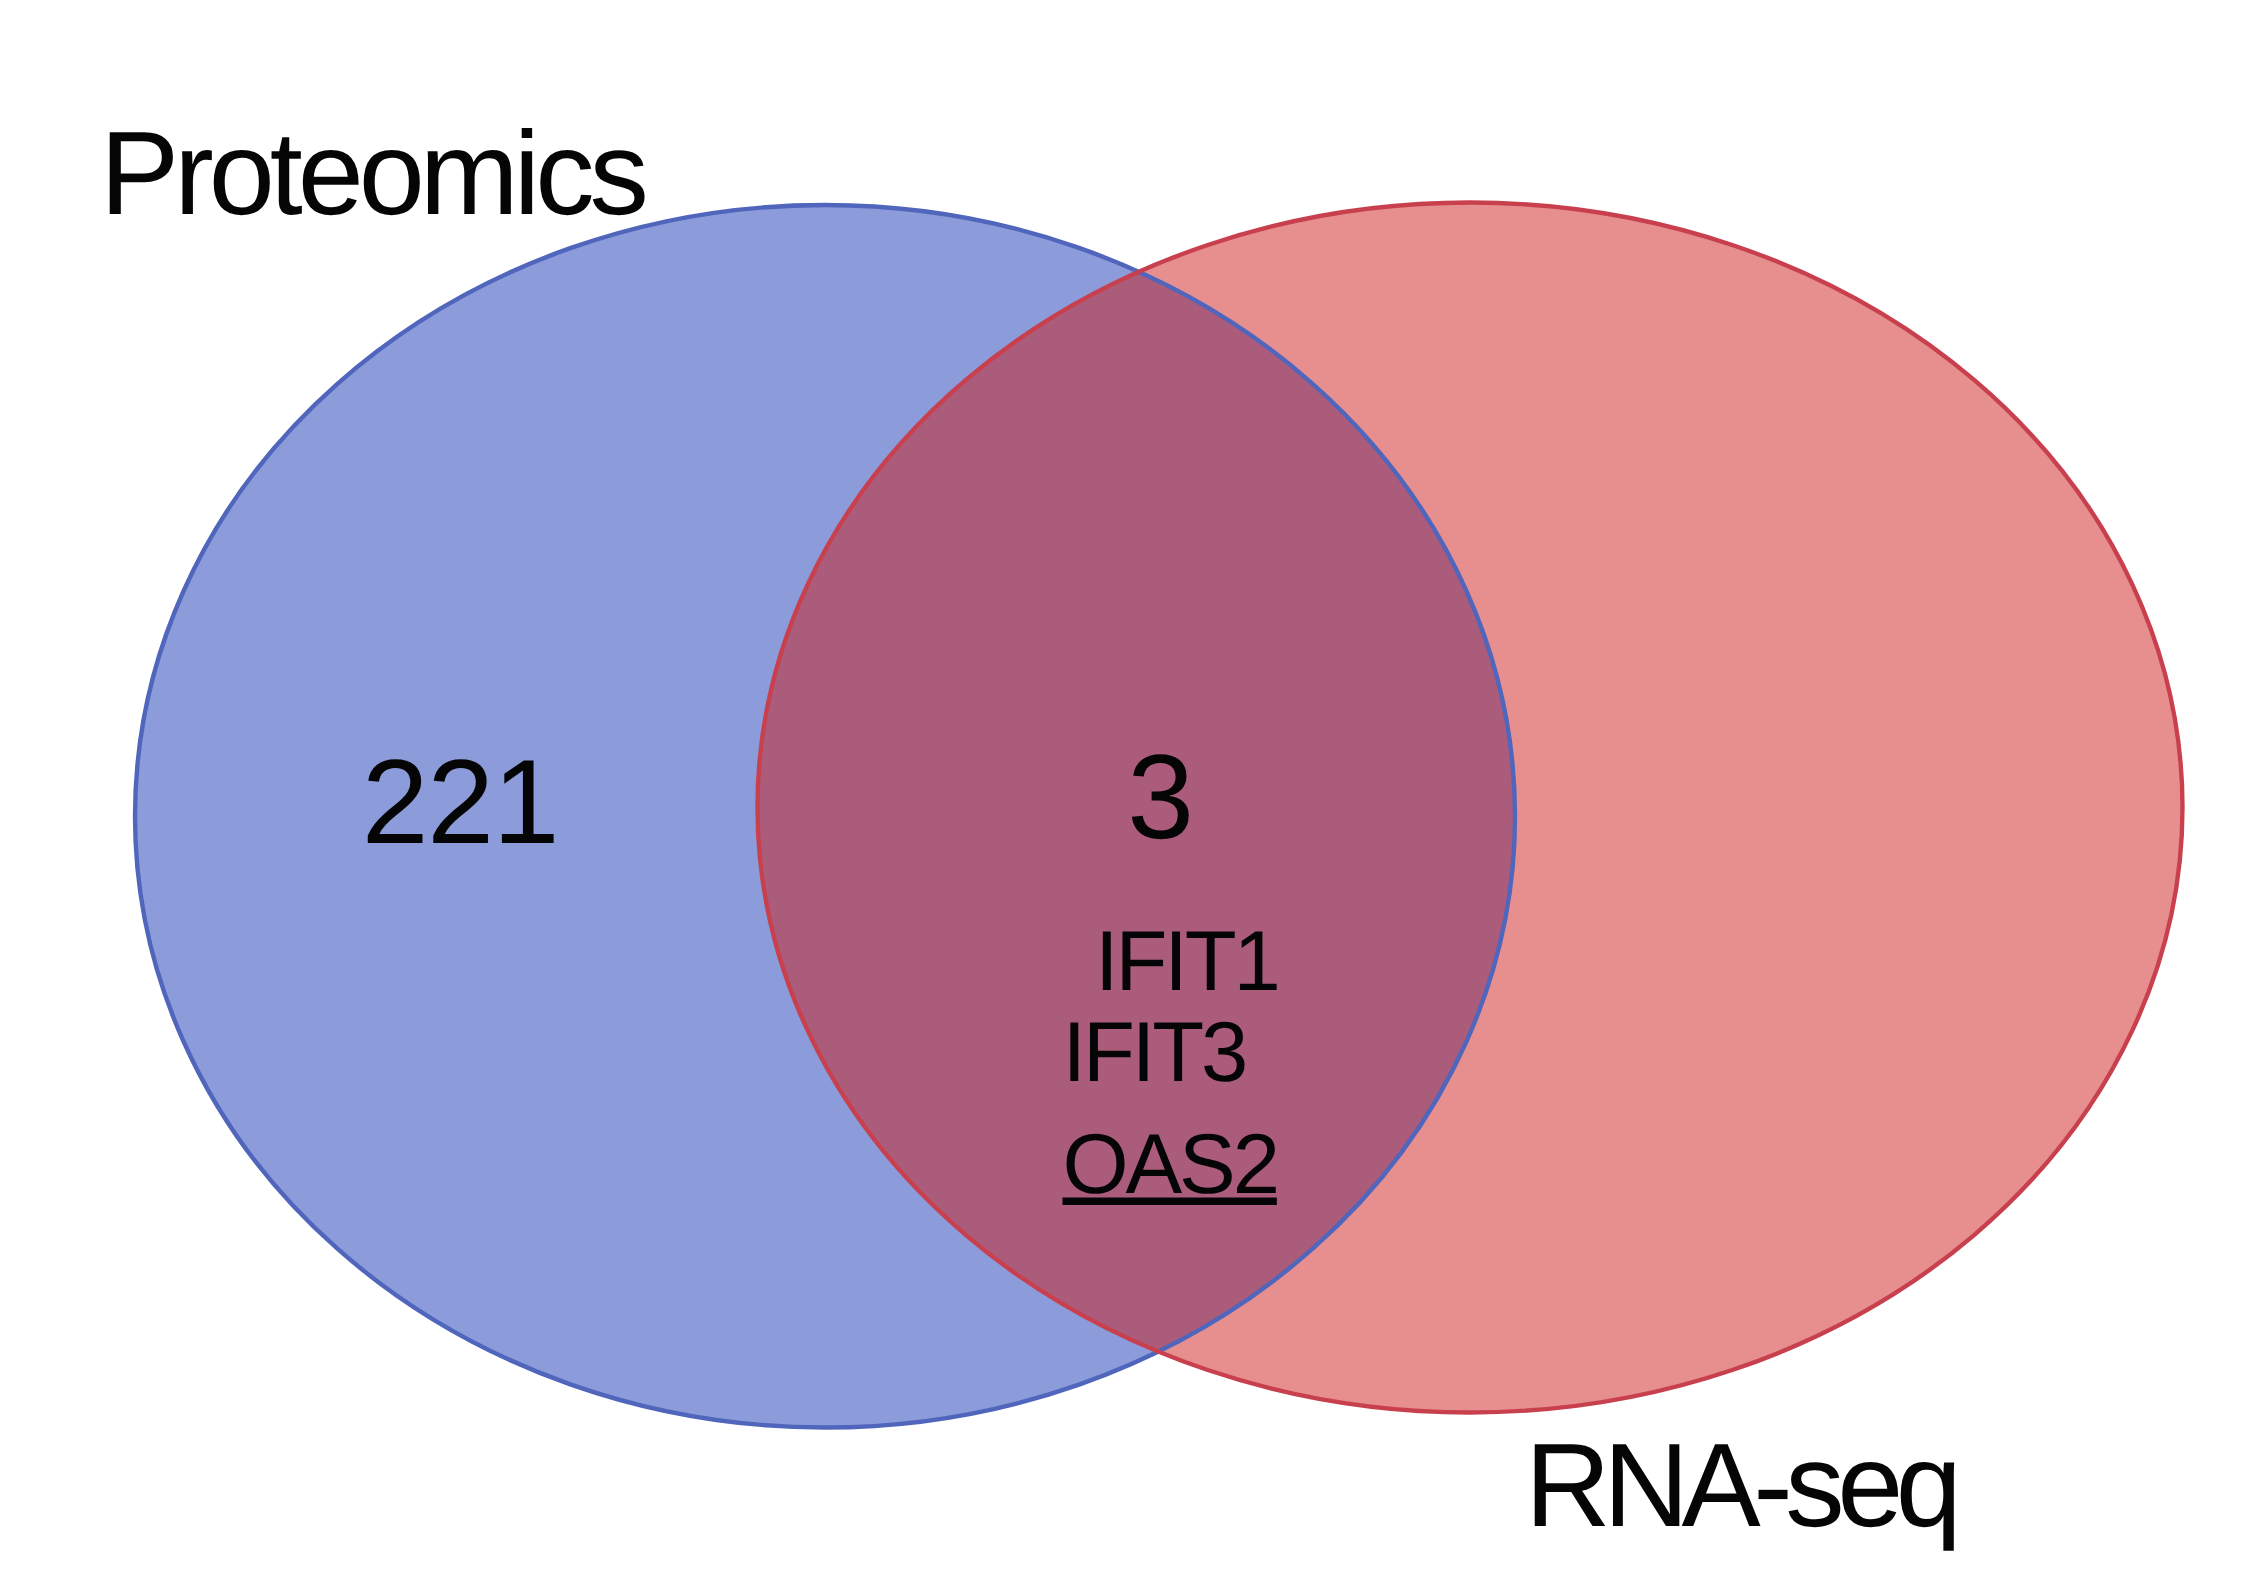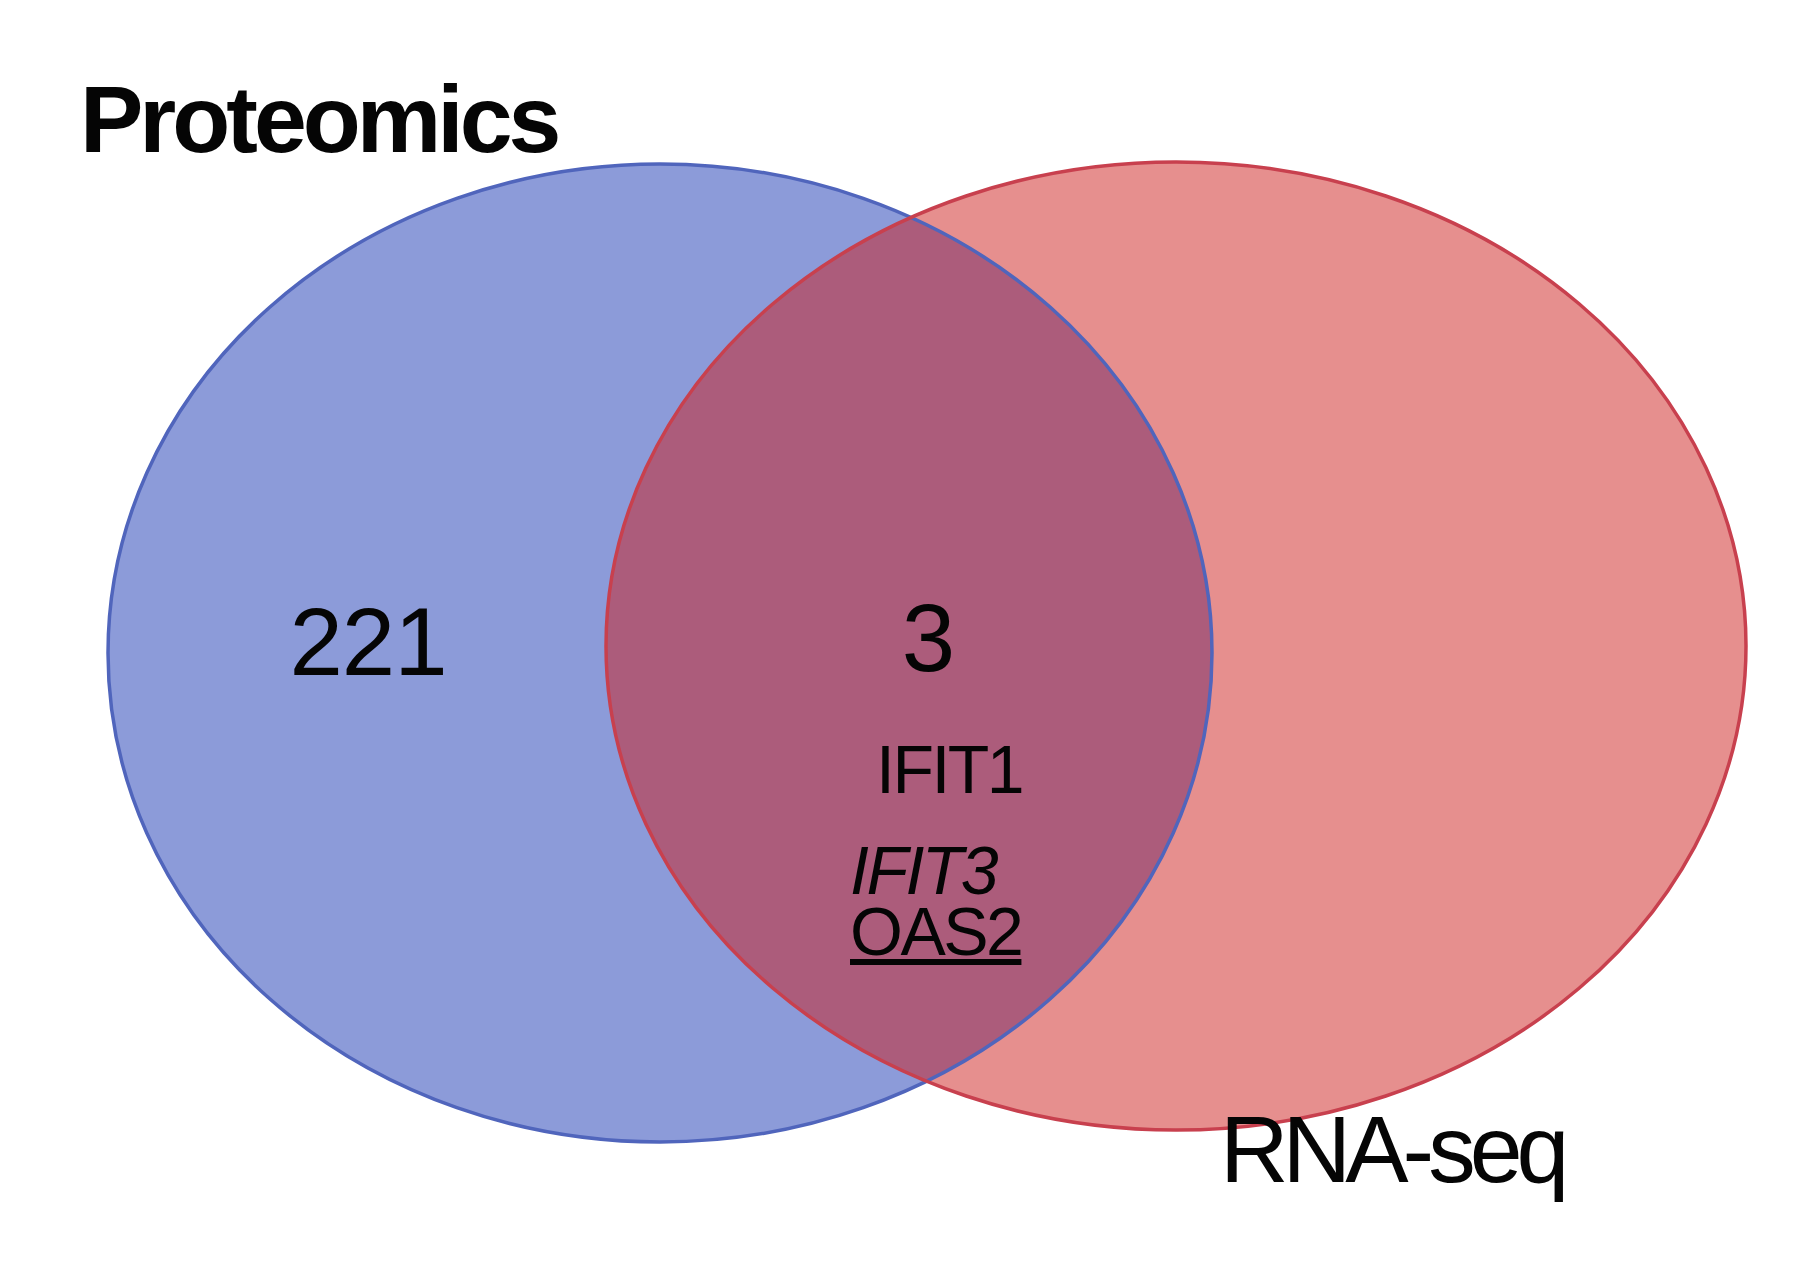--- a/index.html
+++ b/index.html
@@ -27,44 +27,43 @@
     white-space: nowrap;
     line-height: 1;
     user-select: none;
   }
   .set-title {
     font-size: 95px;
     letter-spacing: -4px;
   }
   .title-proteomics {
     left: 80px;
-    top: 72px;
-    font-weight: bold;
+    top: 92px;
   }
   .title-rnaseq {
     left: 1220px;
-    top: 1102px;
+    top: 1142px;
     letter-spacing: -6px;
   }
   .count {
     font-size: 96px;
     letter-spacing: -1px;
     transform: translate(-50%, -50%);
     text-align: center;
   }
   .count-left   { left: 368px;  top: 642px; }
   .count-mid    { left: 928px;  top: 638px; }
   .count-right  { left: 1493px; top: 644px; }
   .gene {
     font-size: 68px;
     letter-spacing: -2.5px;
     left: 850px;
   }
   .gene-1 { top: 735px; margin-left: 26px; }
-  .gene-2 { top: 836px; font-style: italic; }
+  .gene-2 { top: 808px; }
   .gene-3 { top: 897px; text-decoration: underline; }
 </style>
 </head>
 <body>
 
 <div id="figure">
 
   <svg id="venn-svg" width="1808" height="1274" viewBox="0 0 1808 1274">
     <defs>
       <clipPath id="blueClip">

